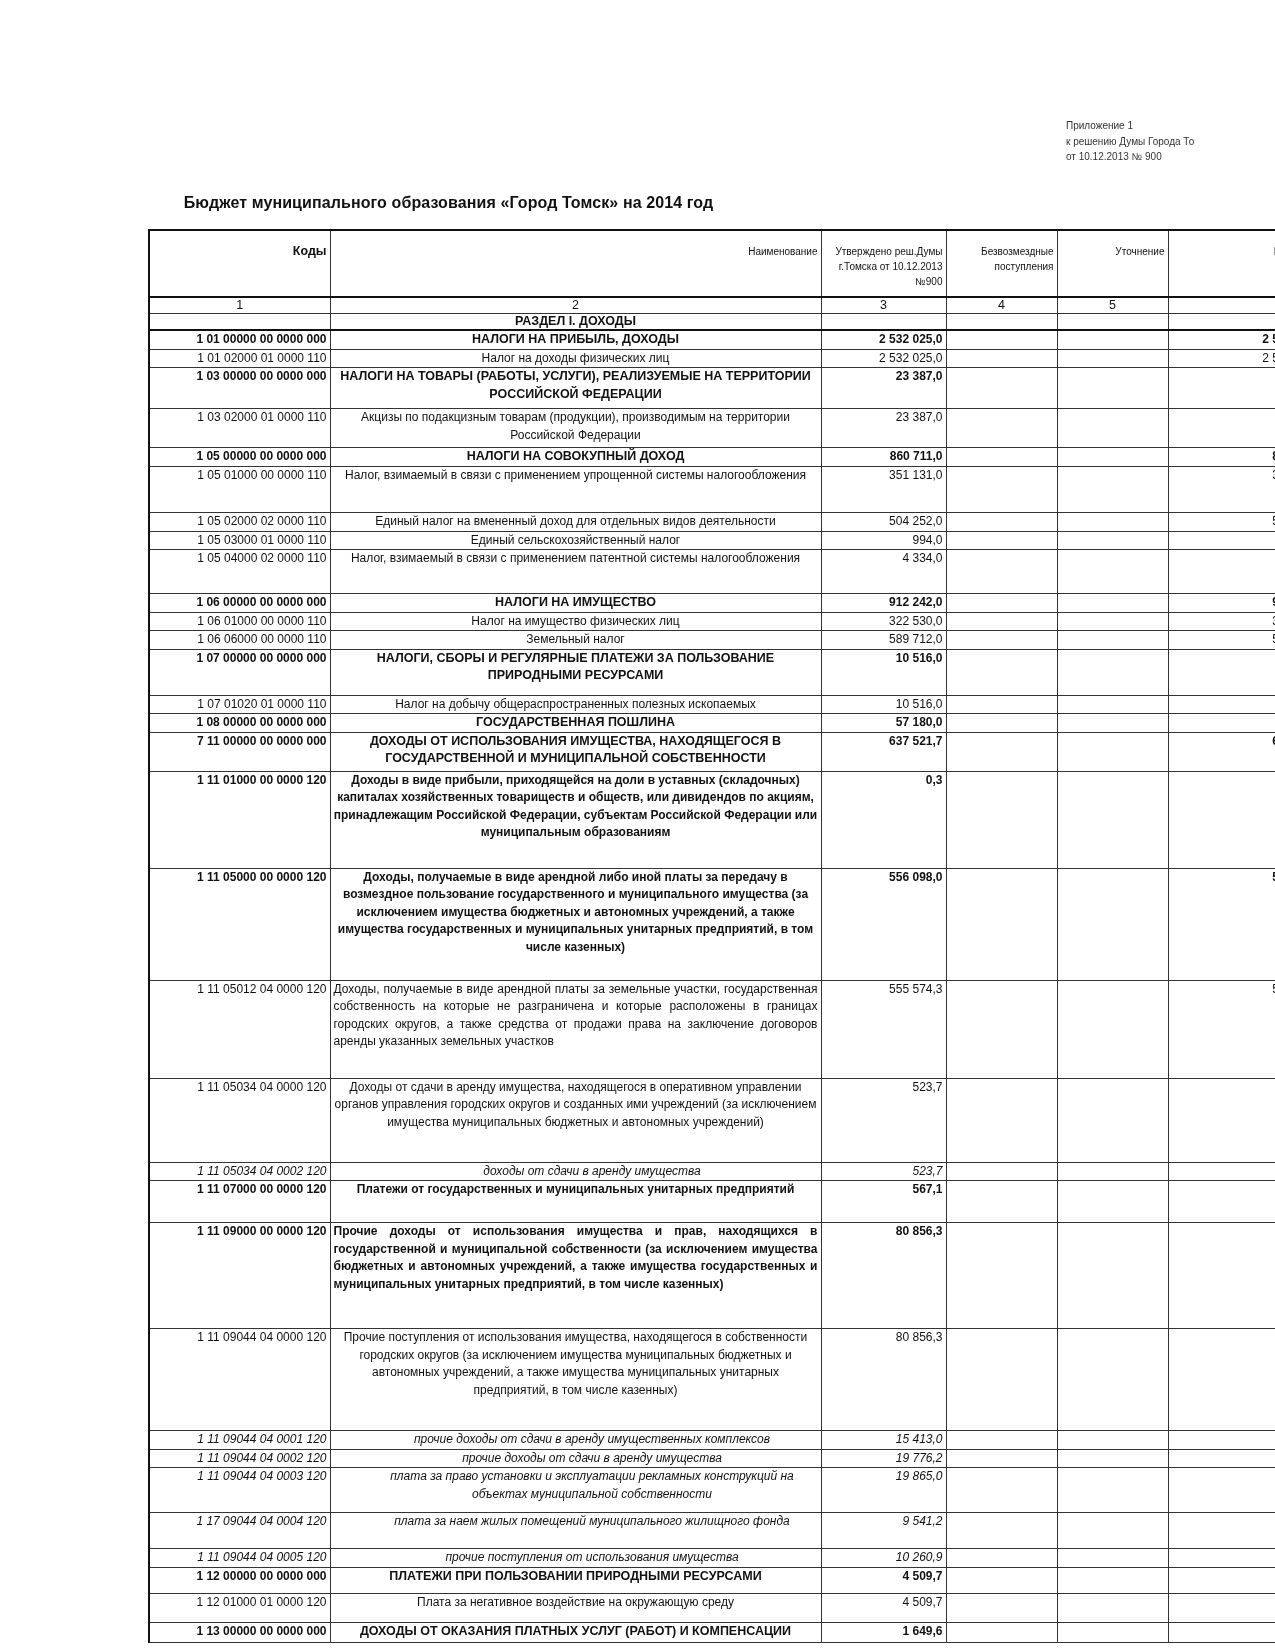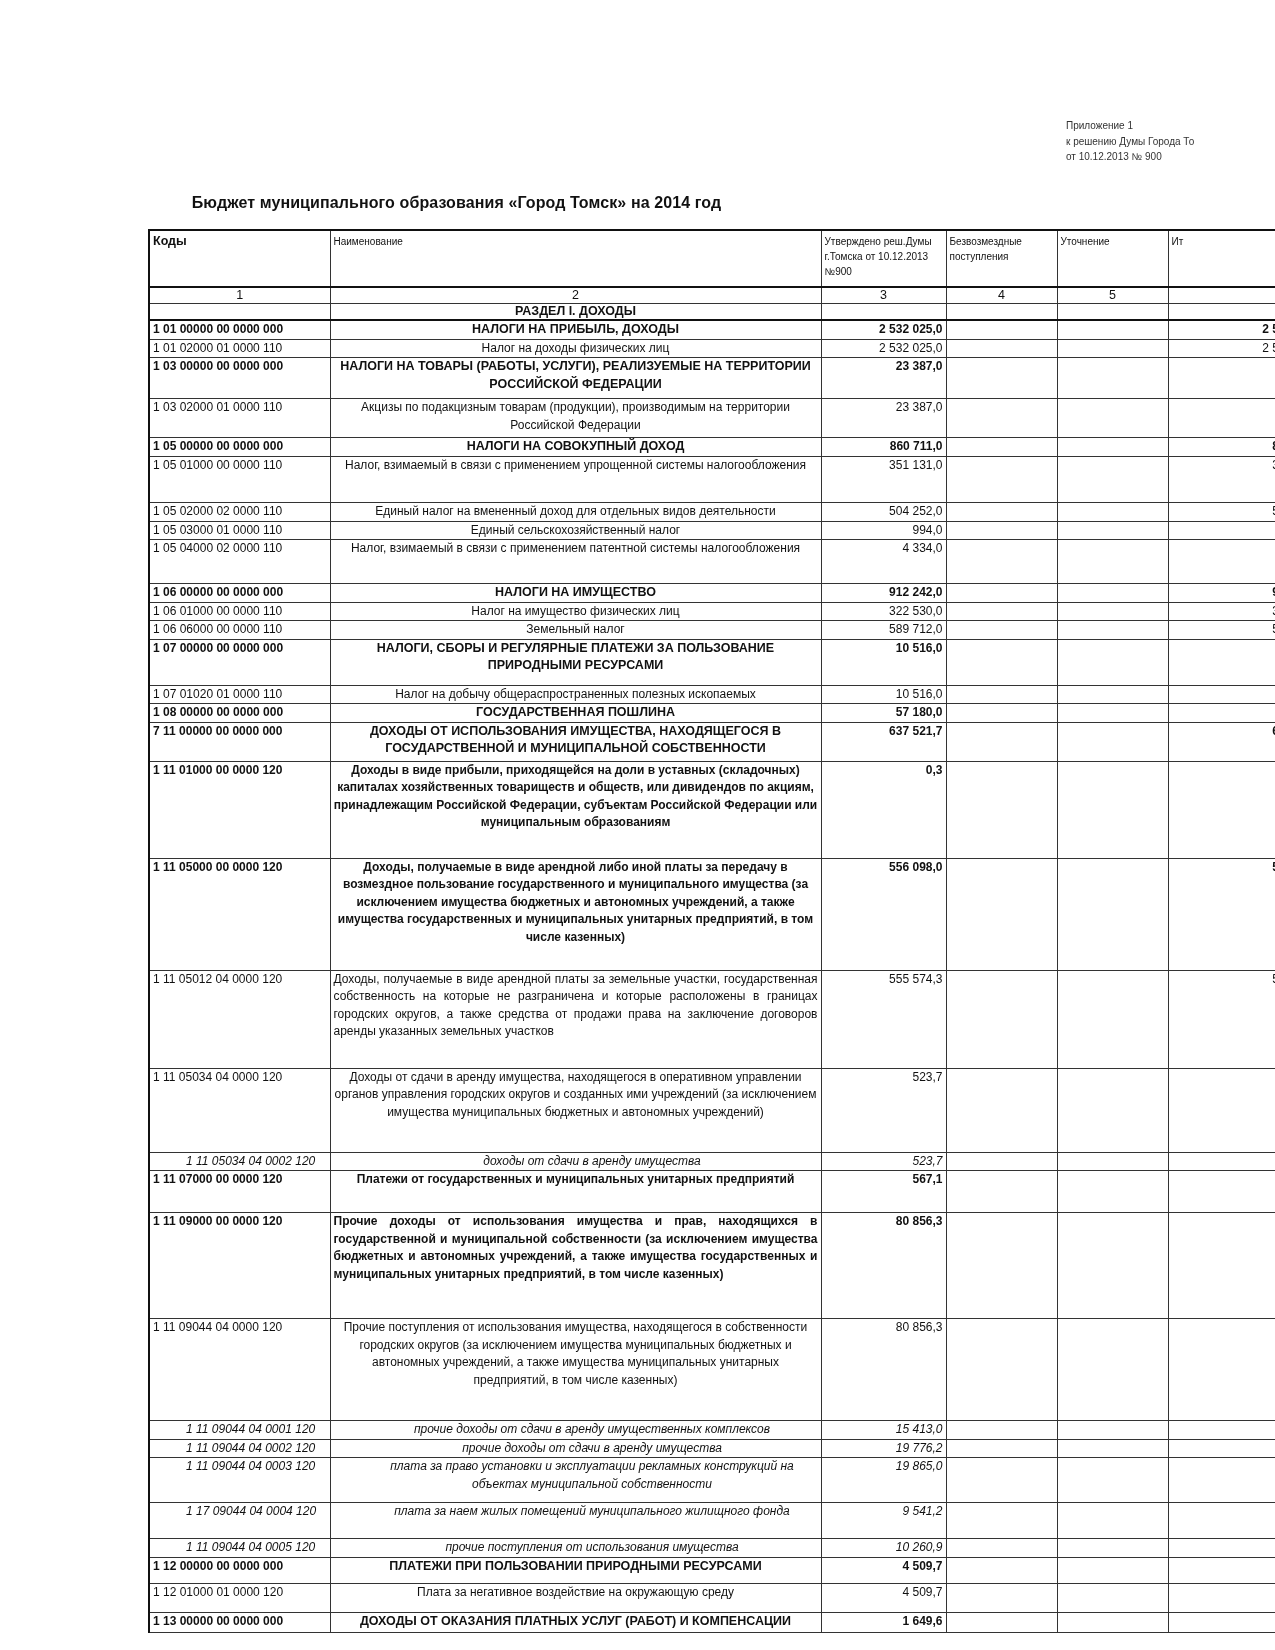--- a/index.html
+++ b/index.html
@@ -1,27 +1,27 @@
 <!DOCTYPE html>
 <html><head>
 <meta charset="utf-8">
 <style>
   html, body { margin: 0; padding: 0; background: #ffffff; }
   body { width: 1275px; height: 1650px; position: relative; overflow: hidden;
          font-family: "Liberation Sans", "DejaVu Sans", sans-serif; color: #111; }
   .appendix { position: absolute; left: 1066px; top: 118px; font-size: 10px; line-height: 15.5px; color: #333; white-space: nowrap; }
-  .title { position: absolute; left: 10px; width: 1025px; top: 194px; text-align: center; font-size: 16px; font-weight: bold; letter-spacing: 0.1px; }
+  .title { position: absolute; left: 2px; width: 1025px; top: 194px; text-align: center; font-size: 16px; font-weight: bold; letter-spacing: 0.1px; }
   .title span { position: relative; left: -66px; }
   table.budget { position: absolute; left: 148px; top: 229px; border-collapse: collapse; table-layout: fixed; width: 1140px; }
   table.budget td { border: 1px solid #333; padding: 0 3px; vertical-align: top; font-size: 12px; line-height: 17.5px; overflow: hidden; }
-  table.budget tr.head td { font-size: 10px; line-height: 15px; text-align: left; height: 52px; border-top: 2px solid #111; border-bottom: 2px solid #111; padding-top: 3px; }
+  table.budget tr.head td { font-size: 10px; line-height: 15px; text-align: right; height: 52px; border-top: 2px solid #111; border-bottom: 2px solid #111; padding-top: 13px; }
   table.budget tr.head td.codes-h { font-size: 12.5px; font-weight: bold; }
   table.budget tr.nums td { text-align: center; font-size: 12.5px; line-height: 15px; border-bottom: 1px solid #333; }
   table.budget tr.section td { text-align: center; font-weight: bold; font-size: 12.5px; line-height: 15px; border-bottom: 2px solid #111; }
-  td.code { text-align: left; white-space: nowrap; font-size: 12.5px; }
+  td.code { text-align: right; white-space: nowrap; font-size: 12.5px; }
   td.val { text-align: right; white-space: nowrap; padding-right: 4px; font-size: 12.5px; }
   tr.bold td { font-weight: bold; }
   tr.bold td.name { font-size: 12.5px; }
   tr.italic td { font-style: italic; padding-left: 36px; }
   td.name { text-align: center; }
   td.name.justify { text-align: justify; }
   table.budget td:first-child { border-left: 2px solid #111; }
   col.c1 { width: 181px; } col.c2 { width: 491px; } col.c3 { width: 125px; }
   col.c4 { width: 111px; } col.c5 { width: 111px; } col.c6 { width: 121px; }
 </style>

